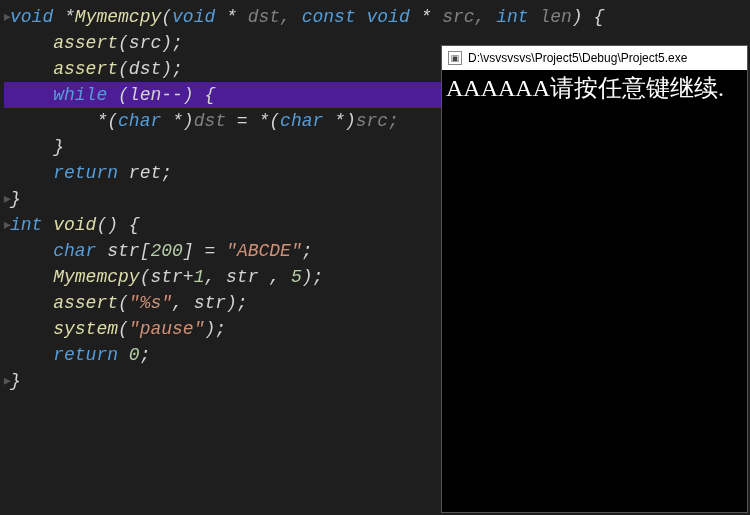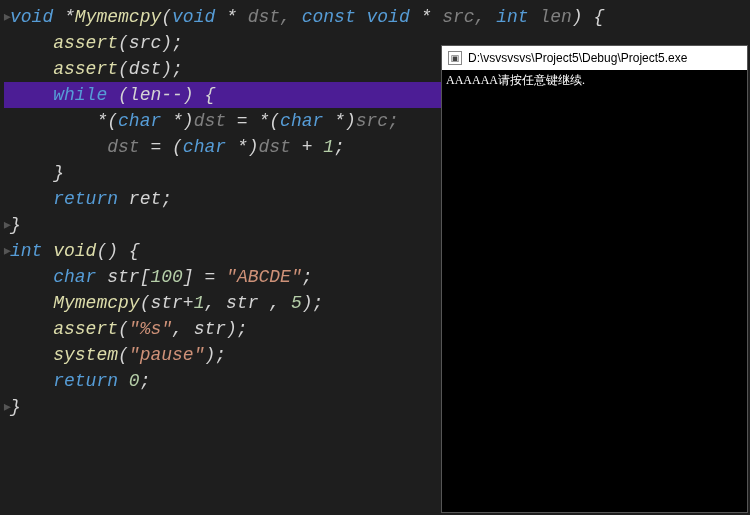--- a/index.html
+++ b/index.html
@@ -64,45 +64,44 @@
       align-items: center;
       justify-content: center;
       font-size: 9px;
       color: #444;
     }
     .console-body {
       padding: 2px 4px;
       background: #000;
       color: #fff;
       font-family: SimSun, 'NSimSun', serif;
-      font-size: 12px;
+      font-size: 24px;
       white-space: pre;
     }
     .gutter-mark {
       color: #555;
       display: inline-block;
       width: 8px;
       margin-left: -8px;
     }
   </style>
 </head>
 <body>
 
 <div class="editor">
   <div class="line"><span class="gutter-mark">▸</span><span class="type">void </span><span class="white">*</span><span class="fn">Mymemcpy</span><span class="white">(</span><span class="type">void </span><span class="white">* </span><span class="grey">dst, </span><span class="type">const </span><span class="type">void </span><span class="white">* </span><span class="grey">src, </span><span class="type">int </span><span class="grey">len</span><span class="white">) {</span></div>
   <div class="line"><span class="white">    </span><span class="fn">assert</span><span class="white">(src);</span></div>
   <div class="line"><span class="white">    </span><span class="fn">assert</span><span class="white">(dst);</span></div>
   <div class="line highlighted"><span class="white">    </span><span class="kw">while </span><span class="white">(len--) {</span></div>
   <div class="line"><span class="white">        *(</span><span class="type">char </span><span class="white">*)</span><span class="grey">dst</span><span class="white"> = *(</span><span class="type">char </span><span class="white">*)</span><span class="grey">src;</span></div>
-  <div class="line"><span class="white">         </span><span class="grey">dst</span><span class="white"> = (</span><span class="type">char </span><span class="white">*)</span><span class="grey">dst</span><span class="white"> + </span><span class="num">1</span><span class="white">;</span></div>
   <div class="line"><span class="white">    }</span></div>
   <div class="line"><span class="white">    </span><span class="kw">return </span><span class="white">ret;</span></div>
   <div class="line"><span class="gutter-mark">▸</span><span class="white">}</span></div>
   <div class="line"><span class="gutter-mark">▸</span><span class="type">int </span><span class="fn">void</span><span class="white">() {</span></div>
-  <div class="line"><span class="white">    </span><span class="type">char </span><span class="white">str</span><span class="white">[</span><span class="num">100</span><span class="white">] = </span><span class="str">"ABCDE"</span><span class="white">;</span></div>
+  <div class="line"><span class="white">    </span><span class="type">char </span><span class="white">str</span><span class="white">[</span><span class="num">200</span><span class="white">] = </span><span class="str">"ABCDE"</span><span class="white">;</span></div>
   <div class="line"><span class="white">    </span><span class="fn">Mymemcpy</span><span class="white">(str+</span><span class="num">1</span><span class="white">, str , </span><span class="num">5</span><span class="white">);</span></div>
   <div class="line"><span class="white">    </span><span class="fn">assert</span><span class="white">(</span><span class="str">"%s"</span><span class="white">, str);</span></div>
   <div class="line"><span class="white">    </span><span class="fn">system</span><span class="white">(</span><span class="str">"pause"</span><span class="white">);</span></div>
   <div class="line"><span class="white">    </span><span class="kw">return </span><span class="num">0</span><span class="white">;</span></div>
   <div class="line"><span class="gutter-mark">▸</span><span class="white">}</span></div>
 </div>
 
 <div class="console-window">
   <div class="title-bar">
     <span class="title-icon">▣</span>

